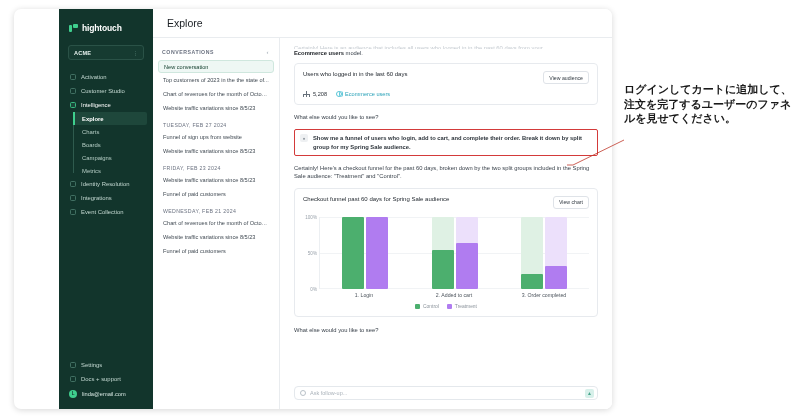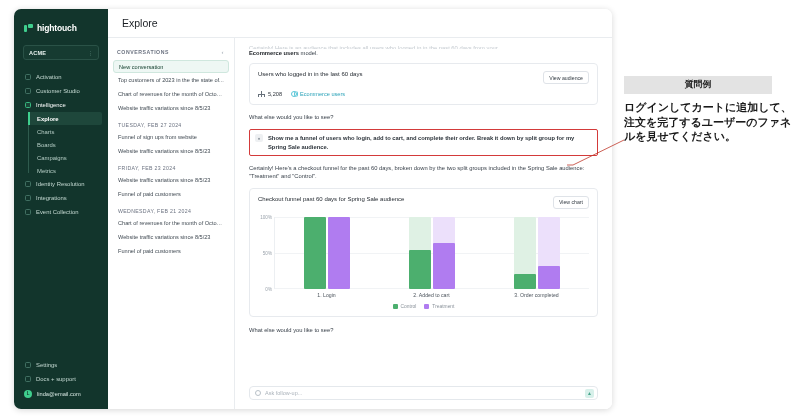--- a/index.html
+++ b/index.html
@@ -22,20 +22,21 @@
     display: flex;
   }
 
   
   .sidebar {
     width: 94px; height: 100%;
     background: #12352c;
     display: flex; flex-direction: column;
     padding: 9px 0 6px 0;
     flex: 0 0 94px;
+    margin-left: 45px;
   }
   .brand {
     display: flex; align-items: center; gap: 4px;
     padding: 2px 0 0 10px; height: 18px;
   }
   .brand-mark { width: 9px; height: 9px; position: relative; flex: 0 0 9px; }
   .brand-mark i { position: absolute; background: #3fcf8e; border-radius: 1px; }
   .brand-mark i.a { left: 0; top: 1.5px; width: 3px; height: 7px; }
   .brand-mark i.b { left: 4px; top: 0; width: 5px; height: 4px; }
   .brand-text {
@@ -513,19 +514,18 @@
 
       </div>
     </div>
   </div>
 
   <svg class="leader" viewBox="0 0 58 27">
     <polyline points="0,26 6,26 57,1" fill="none" stroke="#c0392b" stroke-width="0.8"></polyline>
   </svg>
 
   <div class="annotation">
-    <div class="anno-head">質問例</div>
     <div class="anno-body">
       <p>ログインしてカートに追加して、注文を完了するユーザーのファネルを見せてください。</p>
     </div>
   </div>
 
 </div>
 
 </body></html>

